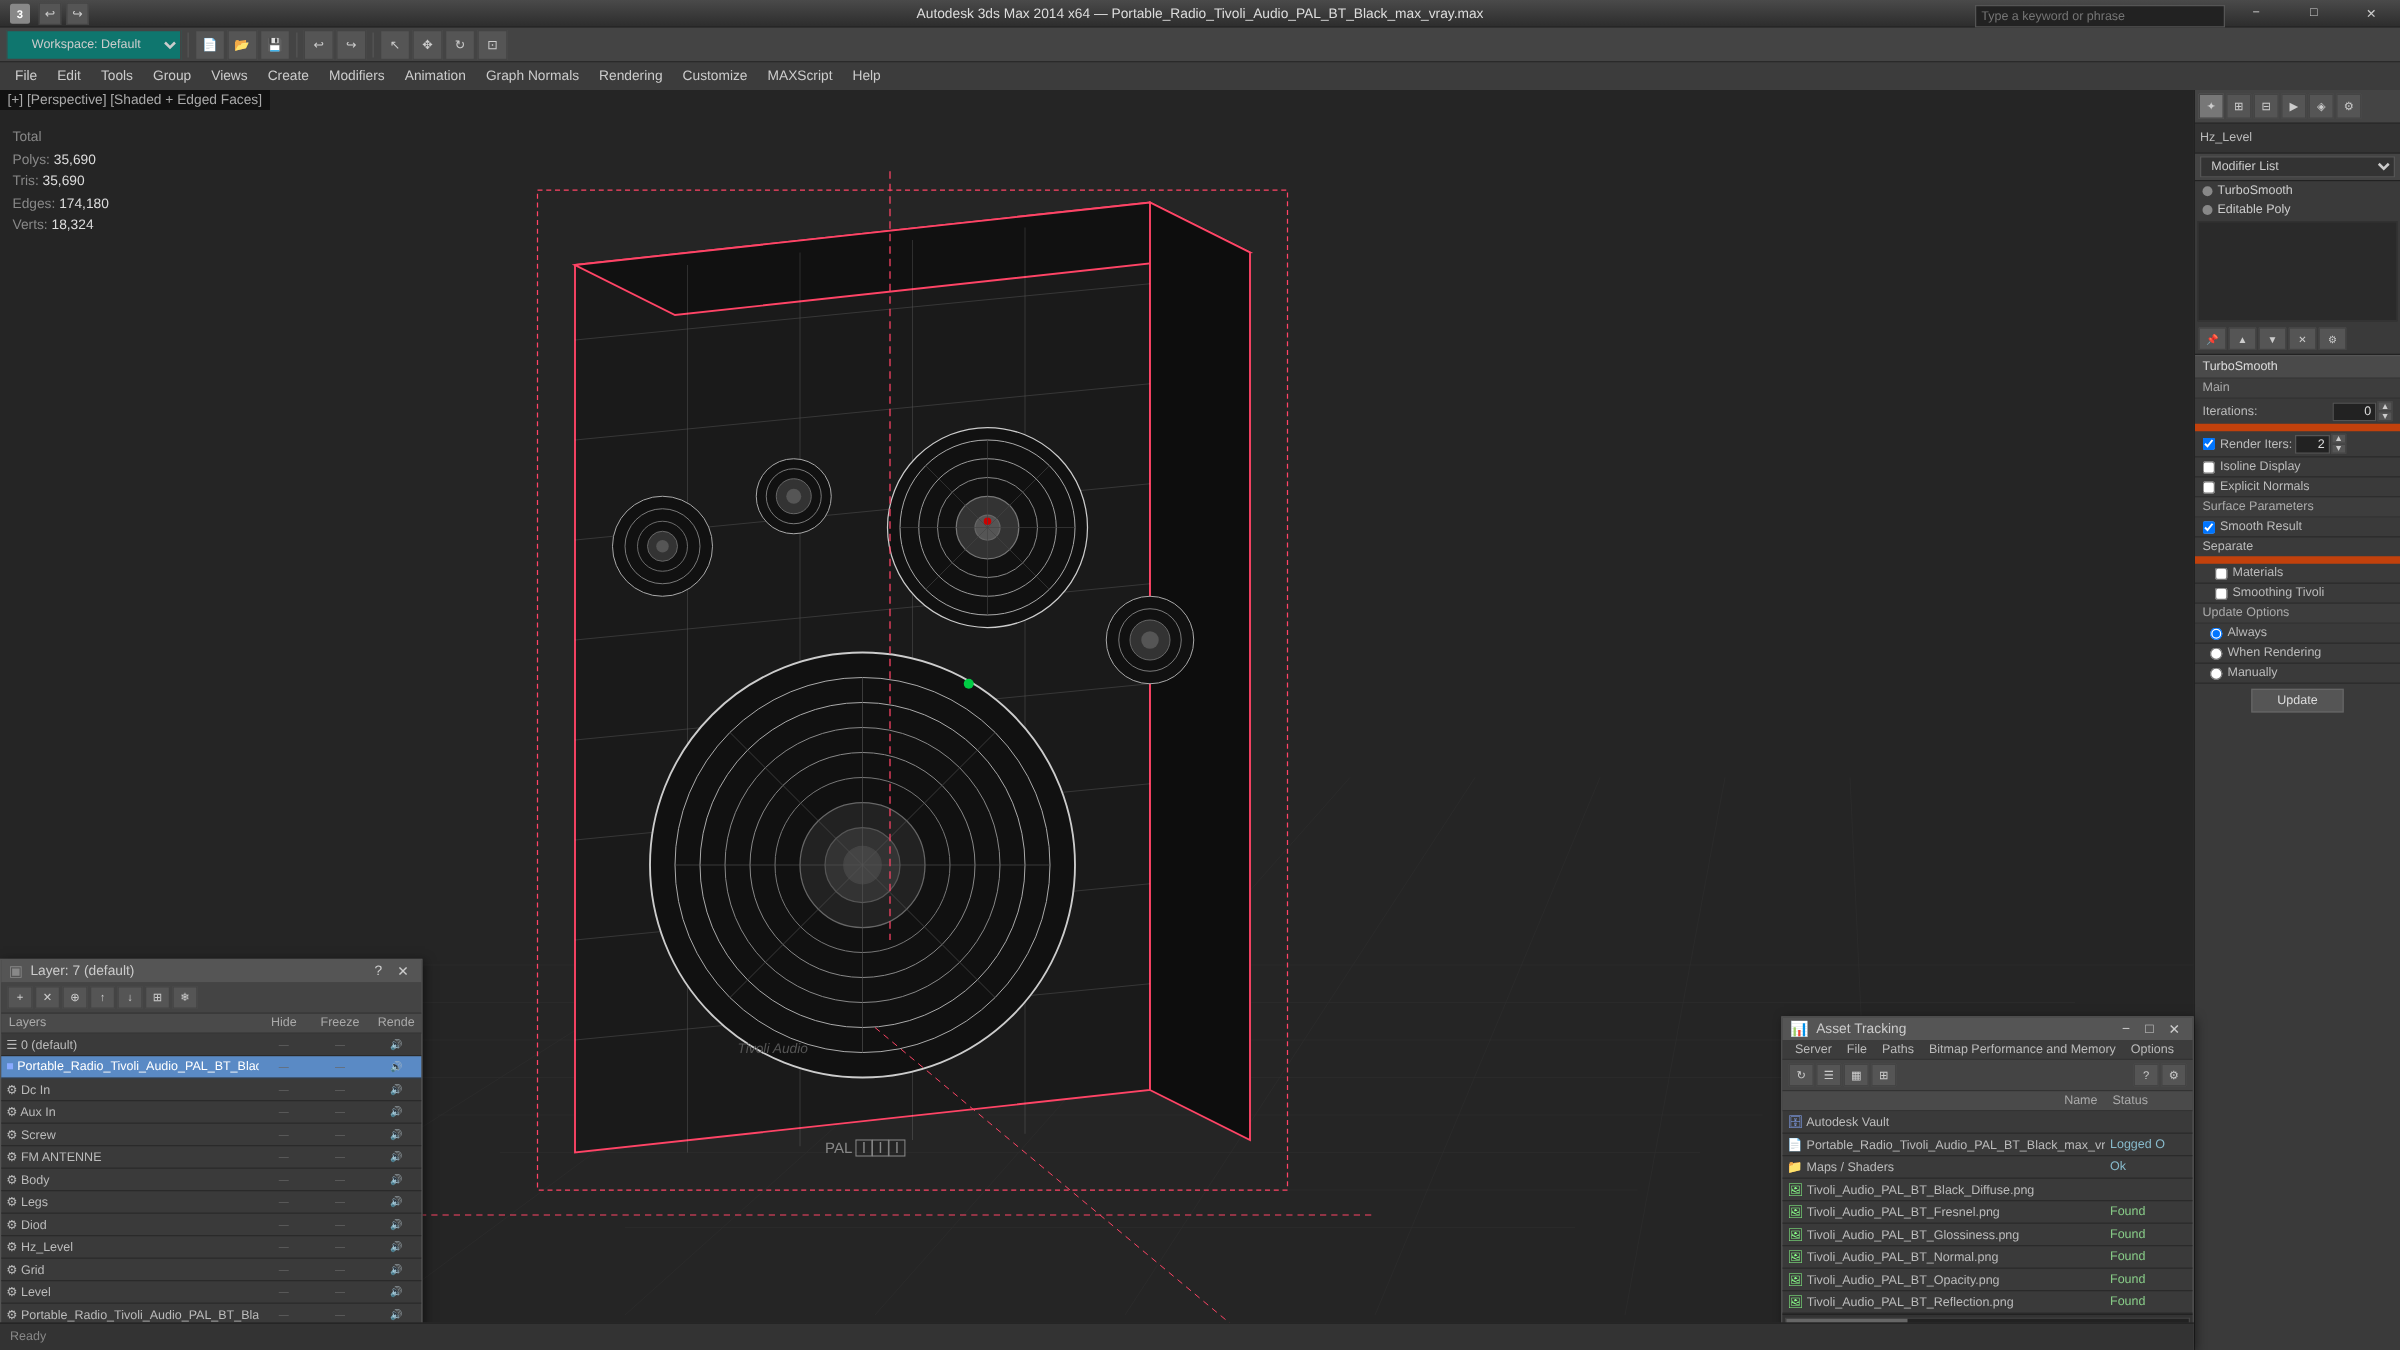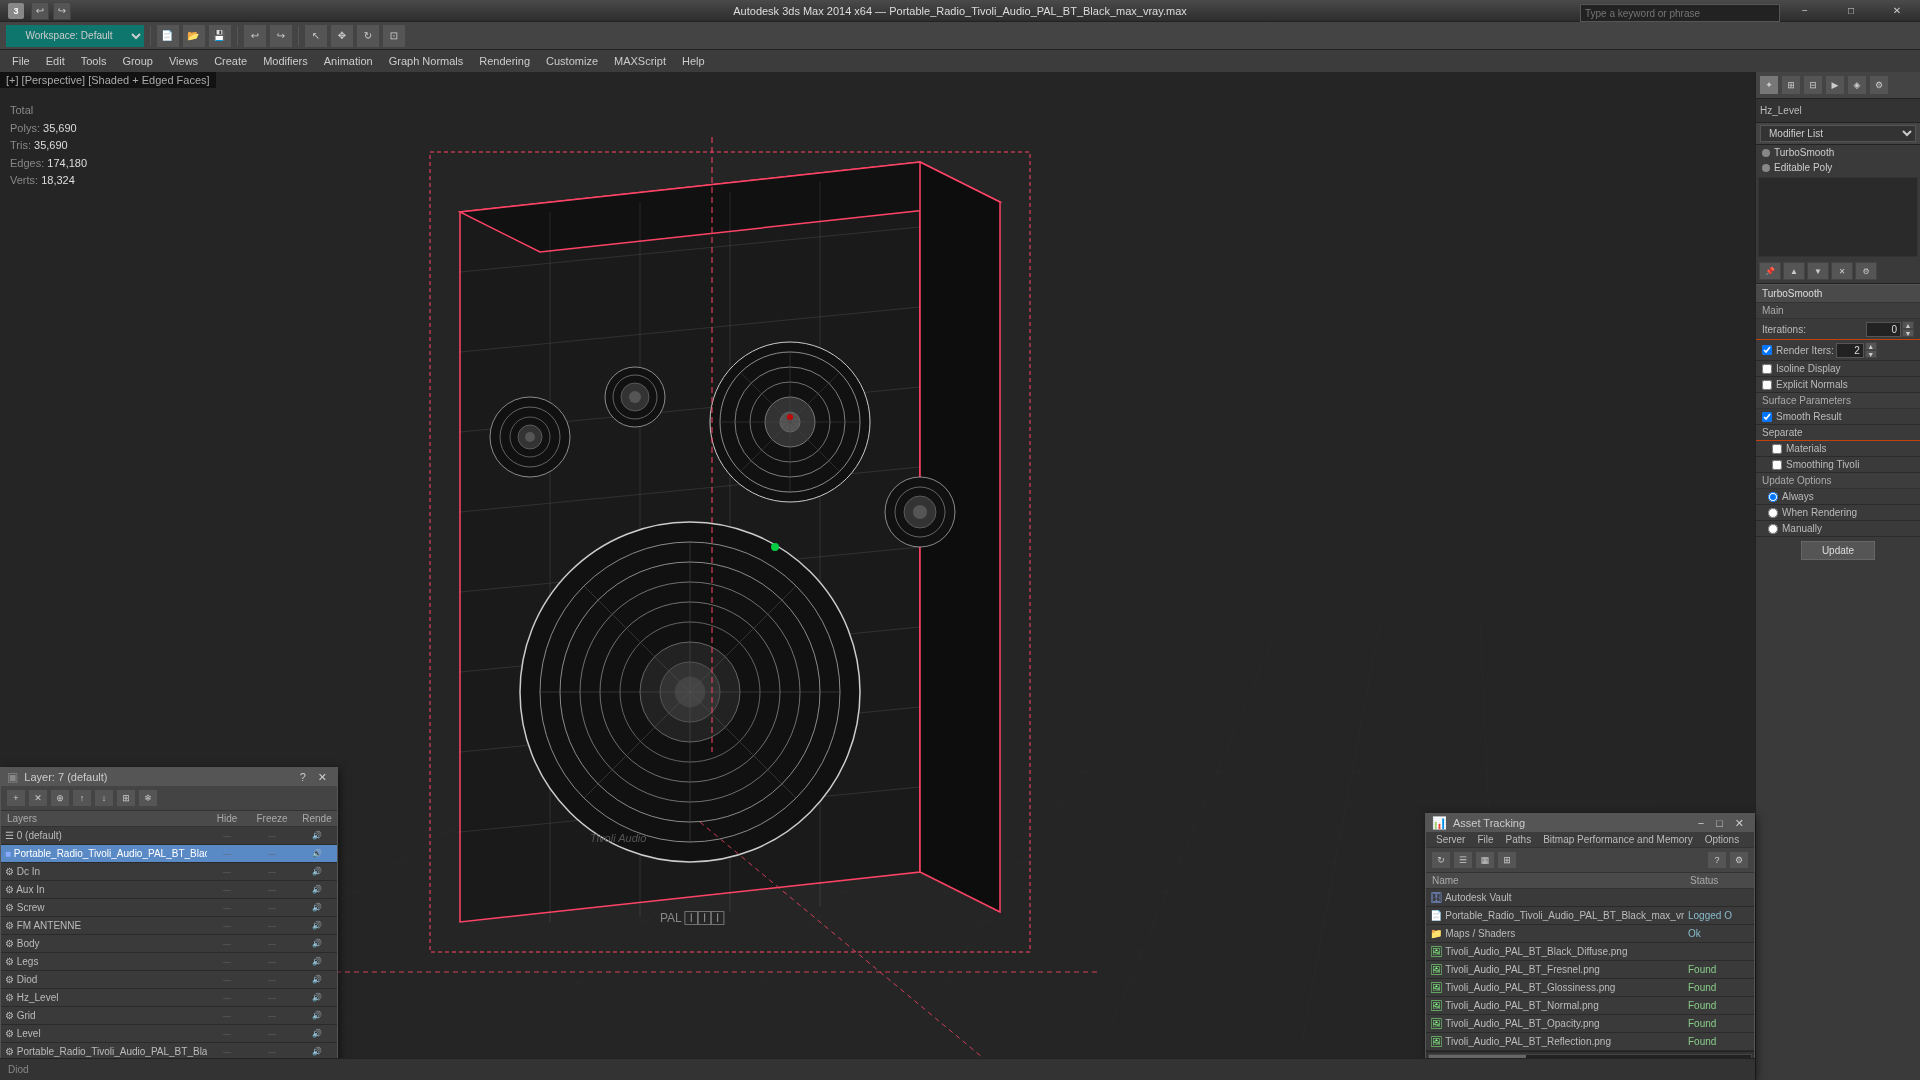--- a/index.html
+++ b/index.html
@@ -261,21 +261,21 @@
       font-size: 10px;
       color: #aaa;
       background: #3d3d3d;
       border-bottom: 1px solid #333;
     }
 
     .param-row {
       display: flex;
       align-items: center;
       padding: 2px 6px;
-      border-bottom: 1px solid #c2410c;
+      border-bottom: 6px solid #c2410c;
     }
     .param-label {
       flex: 1;
       font-size: 10px;
       color: #bbb;
     }
     .param-value {
       width: 35px;
       background: #222;
       border: 1px solid #555;
@@ -451,21 +451,21 @@
       color: #ccc;
       cursor: pointer;
     }
     #asset-list-header {
       display: flex;
       background: #4a4a4a;
       border-bottom: 1px solid #333;
       font-size: 10px;
       color: #aaa;
     }
-    .asset-col-name { flex: 1; padding: 2px 6px; }
+    .asset-col-name { flex: 1; padding: 2px 6px; text-align: right; }
     .asset-col-status { width: 70px; text-align: left; padding: 2px 6px; }
 
     .asset-row {
       display: flex;
       align-items: center;
       font-size: 10px;
       color: #bbb;
       border-bottom: 1px solid #2a2a2a;
       height: 18px;
     }
@@ -1066,14 +1066,14 @@
   <div id="asset-scrollbar">
     <div class="h-scroll-track">
       <div class="h-scroll-thumb"></div>
     </div>
   </div>
 
   <div style="height:16px; background:#2a2a2a; border-top:1px solid #222;"></div>
 </div>
 
 <div id="status-bar">
-  <span style="color:#888;">Diod</span>
+  <span style="color:#888;">Ready</span>
 </div>
 
 </body></html>

